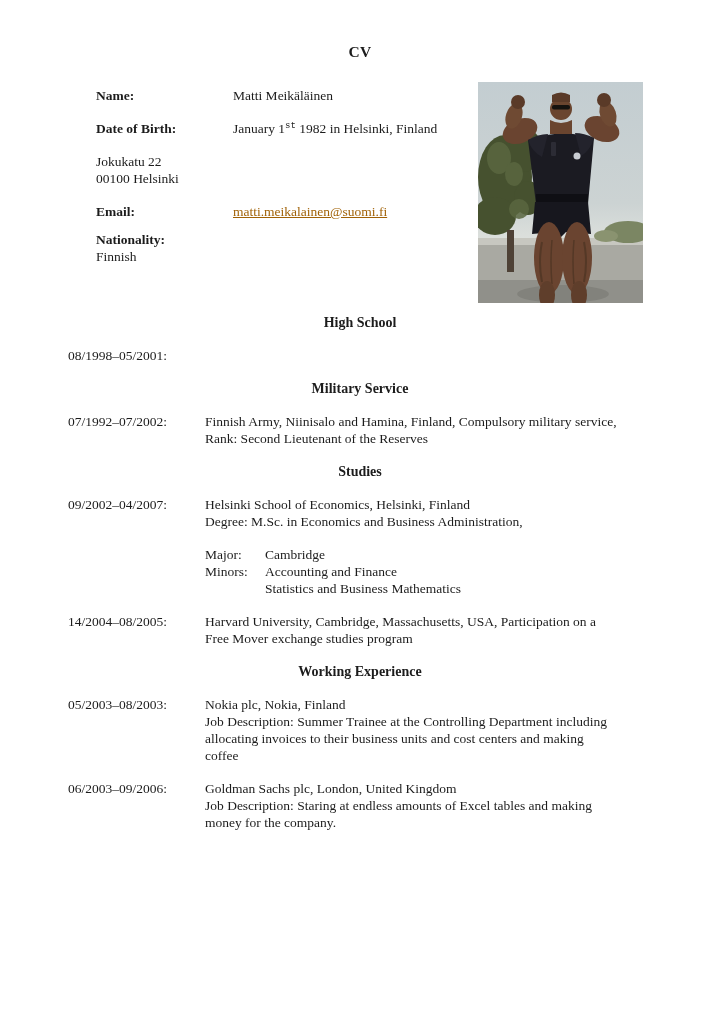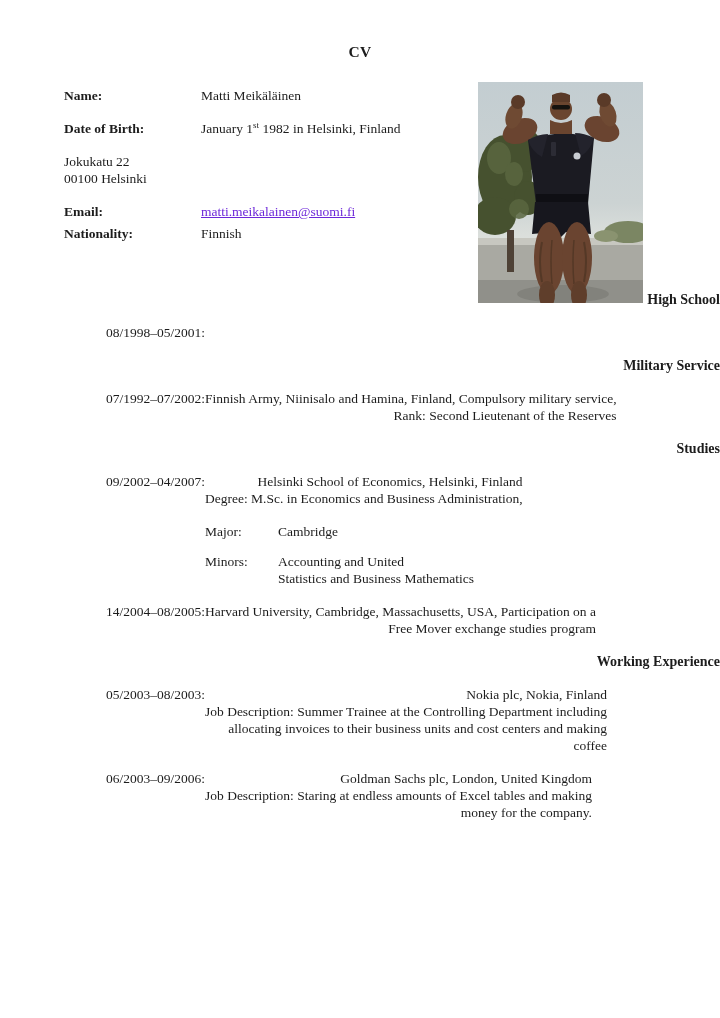--- a/index.html
+++ b/index.html
@@ -13,45 +13,44 @@
     overflow:hidden;
     border-radius:26px;
   }
   .title {
     padding-top:43px;
     text-align:center;
     font-weight:bold;
     font-size:15.5px;
     letter-spacing:0.3px;
   }
-  .personal { padding-left:64px; }
+  .personal { padding-left:96px; }
   .p-row { display:flex; margin-top:16px; }
   .p-row.first { margin-top:27px; }
-  .p-row.nationality { margin-top:5px; }
+  .p-row.nationality { margin-top:11px;flex-direction:column; }
   .p-label { width:137px; flex:none; font-weight:bold; }
   .p-value { white-space:pre-line; }
-  .sup { font-size:9px; vertical-align:super; line-height:0; }
-  .email-link { color:#6d28d9; text-decoration:underline; cursor:pointer; }
+  .sup { font-size:9px; vertical-align:super; line-height:0;font-family:Liberation Mono, monospace; }
+  .email-link { color:#a16207; text-decoration:underline; cursor:pointer; }
   .photo-frame {
     position:absolute; left:478px; top:82px;
     width:165px; height:221px;
   }
   .photo-frame svg { display:block; width:100%; height:100%; }
   .sections { margin-top:49px; }
   .sec-heading {
-    text-align:right; font-weight:bold; font-size:14px;
+    text-align:center; font-weight:bold; font-size:14px;
     margin:0 0 16px 0;
   }
-  .entry { display:flex; padding-left:68px; padding-right:30px; margin-bottom:16px;text-align:right; }
+  .entry { display:flex; padding-left:68px; padding-right:30px; margin-bottom:16px; }
   .entry-date { width:137px; flex:none; }
   .entry-text { white-space:pre-line; }
   .detail-block {
     display:grid; grid-template-columns:60px auto;
     margin:0 0 16px 205px;
-    gap:13px;
   }
   .detail-label {}
   .detail-value { white-space:pre-line; }
 </style>
 </head>
 <body>
 
 <div class="page">
 
   <div class="title">CV</div>
@@ -164,21 +163,21 @@
     <div class="sec-heading">Studies</div>
     <div class="entry">
       <div class="entry-date">09/2002–04/2007:</div>
       <div class="entry-text">Helsinki School of Economics, Helsinki, Finland
 Degree: M.Sc. in Economics and Business Administration,</div>
     </div>
     <div class="detail-block">
       <div class="detail-label">Major:</div>
       <div class="detail-value">Cambridge</div>
       <div class="detail-label">Minors:</div>
-      <div class="detail-value">Accounting and United
+      <div class="detail-value">Accounting and Finance
 Statistics and Business Mathematics</div>
     </div>
     <div class="entry">
       <div class="entry-date">14/2004–08/2005:</div>
       <div class="entry-text">Harvard University, Cambridge, Massachusetts, USA, Participation on a
 Free Mover exchange studies program</div>
     </div>
 
     <div class="sec-heading">Working Experience</div>
     <div class="entry">

